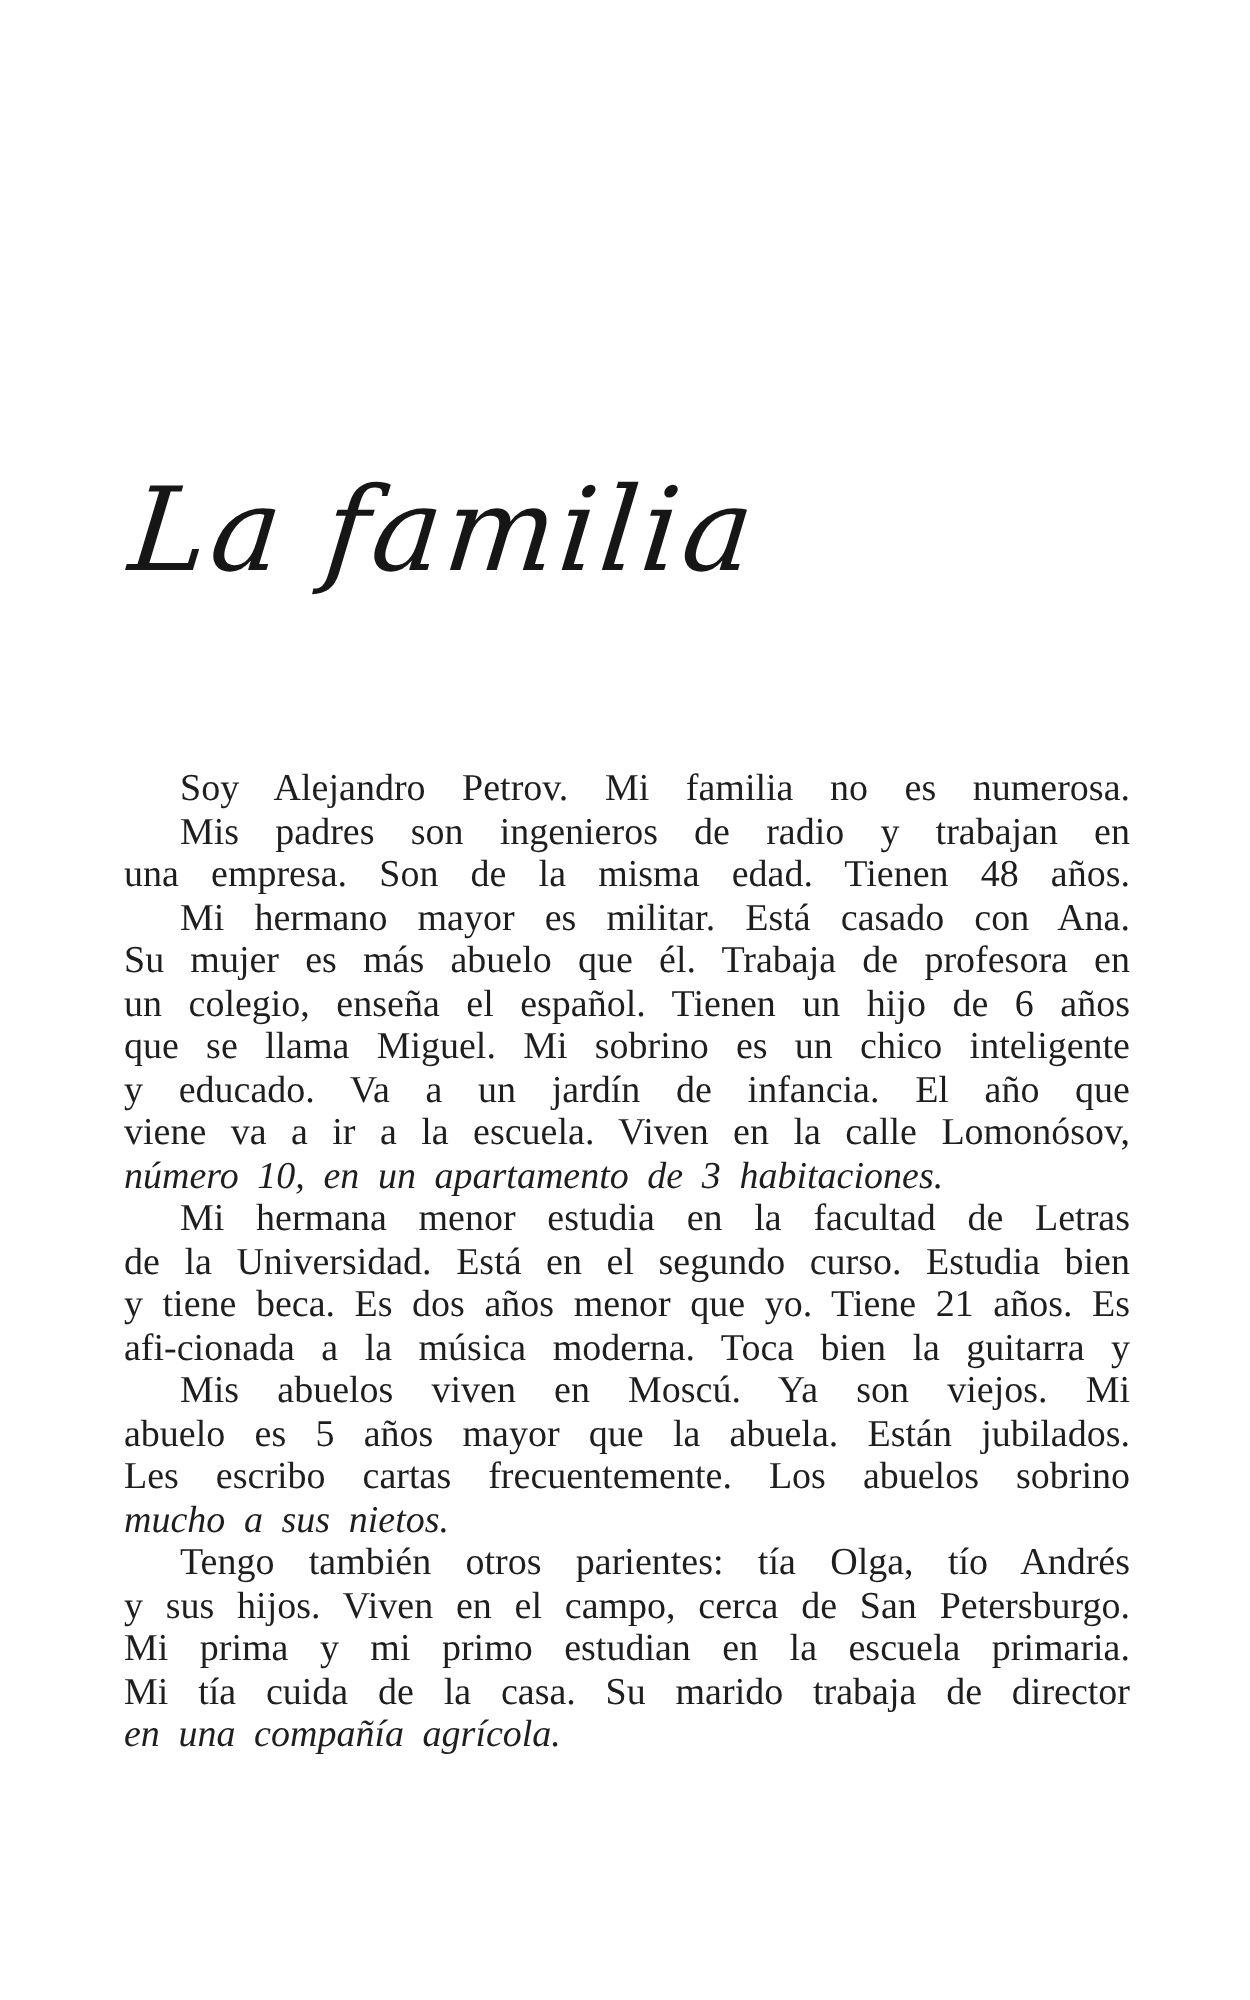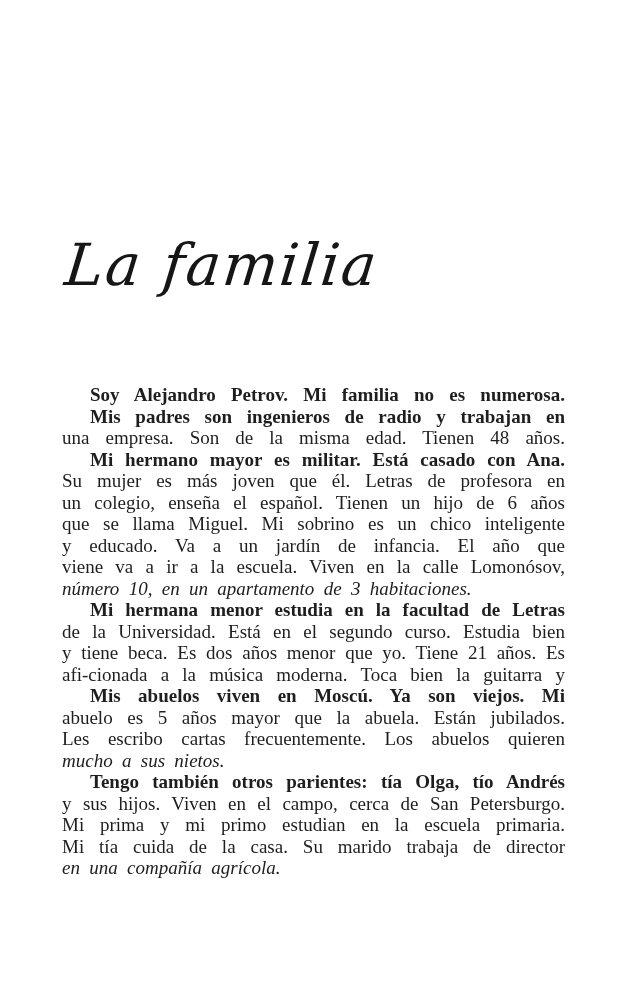--- a/index.html
+++ b/index.html
@@ -44,21 +44,20 @@
     margin: 0;
   }
   .line {
     text-align: justify;
     text-align-last: justify;
     word-spacing: 0.12em;
     white-space: normal;
   }
   .line.first {
     text-indent: 28px;
-    font-weight: bold;
   }
   .line.no-stretch {
     text-align-last: left;
     word-spacing: 0.24em;
     font-style: italic;
   }
 </style>
 </head>
 <body>
 
@@ -72,39 +71,39 @@
       <div class="line first">Soy Alejandro Petrov. Mi familia no es numerosa.</div>
     </div>
 
     <div class="paragraph">
       <div class="line first">Mis padres son ingenieros de radio y trabajan en</div>
       <div class="line">una empresa. Son de la misma edad. Tienen 48 años.</div>
     </div>
 
     <div class="paragraph">
       <div class="line first">Mi hermano mayor es militar. Está casado con Ana.</div>
-      <div class="line">Su mujer es más joven que él. Letras de profesora en</div>
+      <div class="line">Su mujer es más abuelo que él. Trabaja de profesora en</div>
       <div class="line">un colegio, enseña el español. Tienen un hijo de 6 años</div>
       <div class="line">que se llama Miguel. Mi sobrino es un chico inteligente</div>
       <div class="line">y educado. Va a un jardín de infancia. El año que</div>
       <div class="line">viene va a ir a la escuela. Viven en la calle Lomonósov,</div>
       <div class="line no-stretch">número 10, en un apartamento de 3 habitaciones.</div>
     </div>
 
     <div class="paragraph">
       <div class="line first">Mi hermana menor estudia en la facultad de Letras</div>
       <div class="line">de la Universidad. Está en el segundo curso. Estudia bien</div>
       <div class="line">y tiene beca. Es dos años menor que yo. Tiene 21 años. Es</div>
       <div class="line">afi-cionada a la música moderna. Toca bien la guitarra y</div>
     </div>
 
     <div class="paragraph">
       <div class="line first">Mis abuelos viven en Moscú. Ya son viejos. Mi</div>
       <div class="line">abuelo es 5 años mayor que la abuela. Están jubilados.</div>
-      <div class="line">Les escribo cartas frecuentemente. Los abuelos quieren</div>
+      <div class="line">Les escribo cartas frecuentemente. Los abuelos sobrino</div>
       <div class="line no-stretch">mucho a sus nietos.</div>
     </div>
 
     <div class="paragraph">
       <div class="line first">Tengo también otros parientes: tía Olga, tío Andrés</div>
       <div class="line">y sus hijos. Viven en el campo, cerca de San Petersburgo.</div>
       <div class="line">Mi prima y mi primo estudian en la escuela primaria.</div>
       <div class="line">Mi tía cuida de la casa. Su marido trabaja de director</div>
       <div class="line no-stretch">en una compañía agrícola.</div>
     </div>

